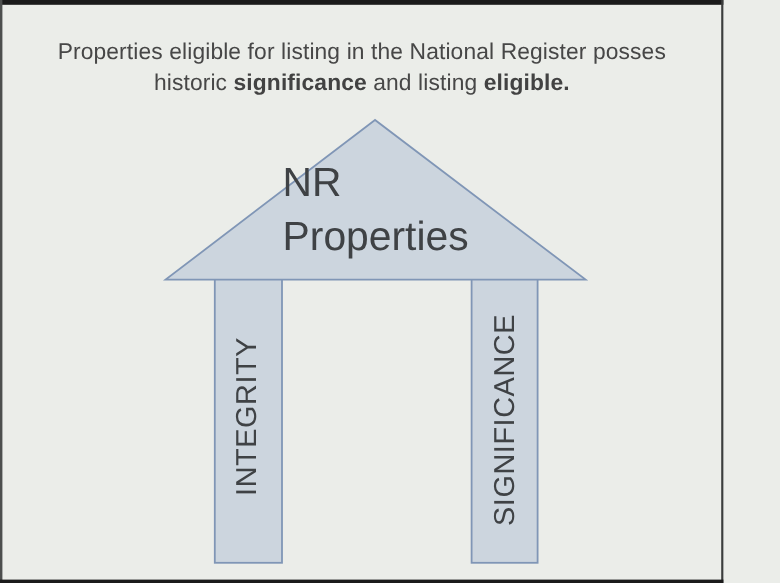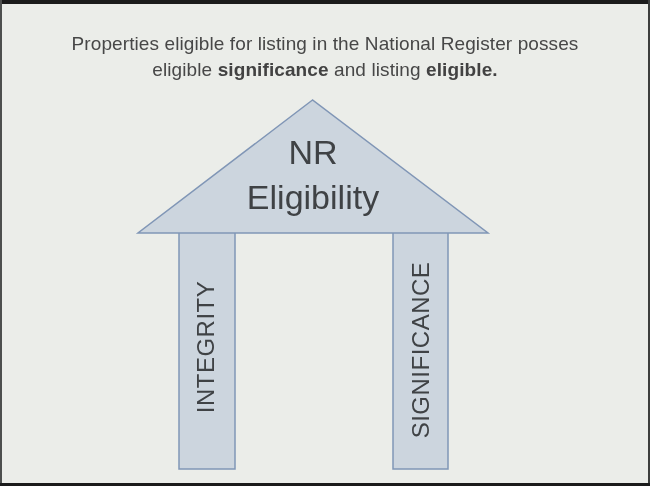--- a/index.html
+++ b/index.html
@@ -2,24 +2,25 @@
 <html><head>
 <meta charset="utf-8">
 <style>
   html, body { margin: 0; padding: 0; }
   body {
     font-family: "Liberation Sans", sans-serif;
     background: #ebede9;
   }
   .slide {
     position: relative;
-    width: 650px;
+    width: 571px;
     height: 486px;
     background: #ebede9;
     overflow: hidden;
+    padding-left: 32px;
   }
   
   .frame-top    { position:absolute; top:0; left:0; right:0; height:4px; background:#1b1b1b; }
   .frame-bottom { position:absolute; bottom:0; left:0; right:0; height:3px; background:#1b1b1b; }
   .frame-left   { position:absolute; top:0; bottom:0; left:0; width:2px; background:#4d4f4e; }
   .frame-right  { position:absolute; top:0; bottom:0; right:0; width:2px; background:#3c3e3d; }
 
   .title {
     position: absolute;
     top: 31px;
@@ -38,21 +39,20 @@
     top: 0; left: 0;
     width: 650px;
     height: 486px;
   }
 
   .roof-label {
     position: absolute;
     left: 313px;
     top: 130px;
     transform: translateX(-50%);
-    text-align: center;
     font-size: 34px;
     line-height: 45px;
     color: #3f4245;
     white-space: nowrap;
   }
 
   .pillar-label {
     position: absolute;
     transform: translate(-50%, -50%) rotate(-90deg);
     transform-origin: center center;
@@ -68,31 +68,31 @@
 <body>
 
 <div class="slide">
 
   <div class="frame-top"></div>
   <div class="frame-left"></div>
   <div class="frame-right"></div>
 
   <div class="title">
     <span>Properties eligible for listing in the National Register posses</span><br>
-    <span><span>eligible </span><b>significance</b><span> and listing </span><b>eligible.</b></span>
+    <span><span>historic </span><b>significance</b><span> and listing </span><b>eligible.</b></span>
   </div>
 
   <svg class="diagram-svg" viewBox="0 0 650 486" xmlns="http://www.w3.org/2000/svg">
     <rect x="179" y="230" width="56" height="239" stroke-width="1.5" fill="#ccd5de" stroke="#8096b6"></rect>
     <rect x="393" y="230" width="55" height="239" stroke-width="1.5" fill="#ccd5de" stroke="#8096b6"></rect>
     <polygon points="312.5,100 138,233 488,233" stroke-width="1.5" stroke-linejoin="miter" fill="#ccd5de" stroke="#8096b6"></polygon>
   </svg>
 
   <div class="roof-label">
     <div>NR</div>
-    <div>Eligibility</div>
+    <div>Properties</div>
   </div>
 
   <div class="pillar-label left">INTEGRITY</div>
   <div class="pillar-label right">SIGNIFICANCE</div>
 
   <div class="frame-bottom"></div>
 </div>
 
 </body></html>

